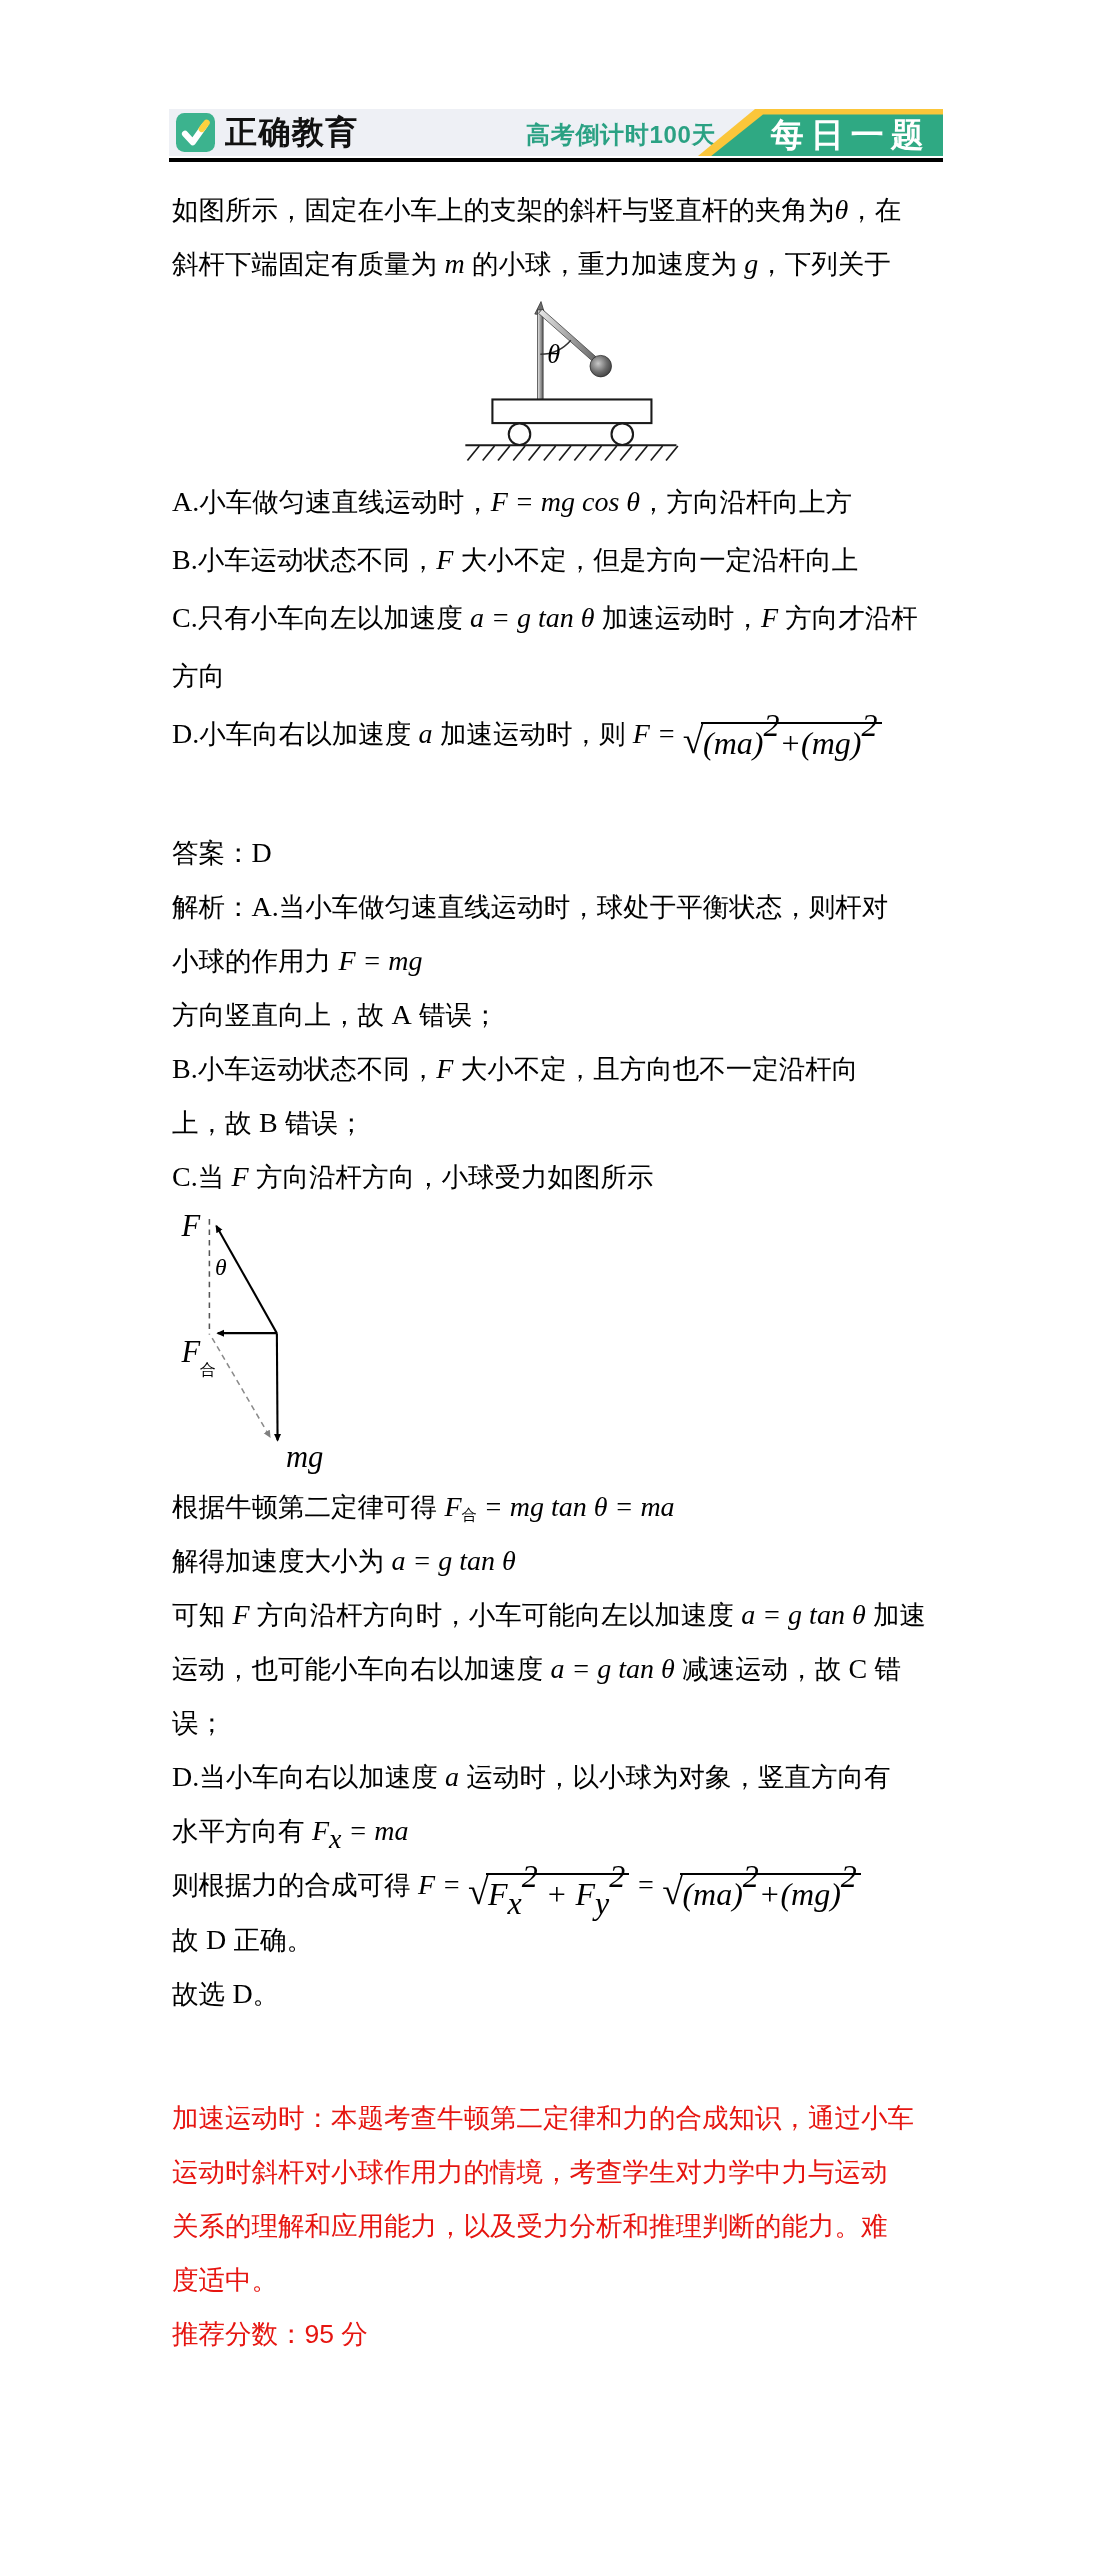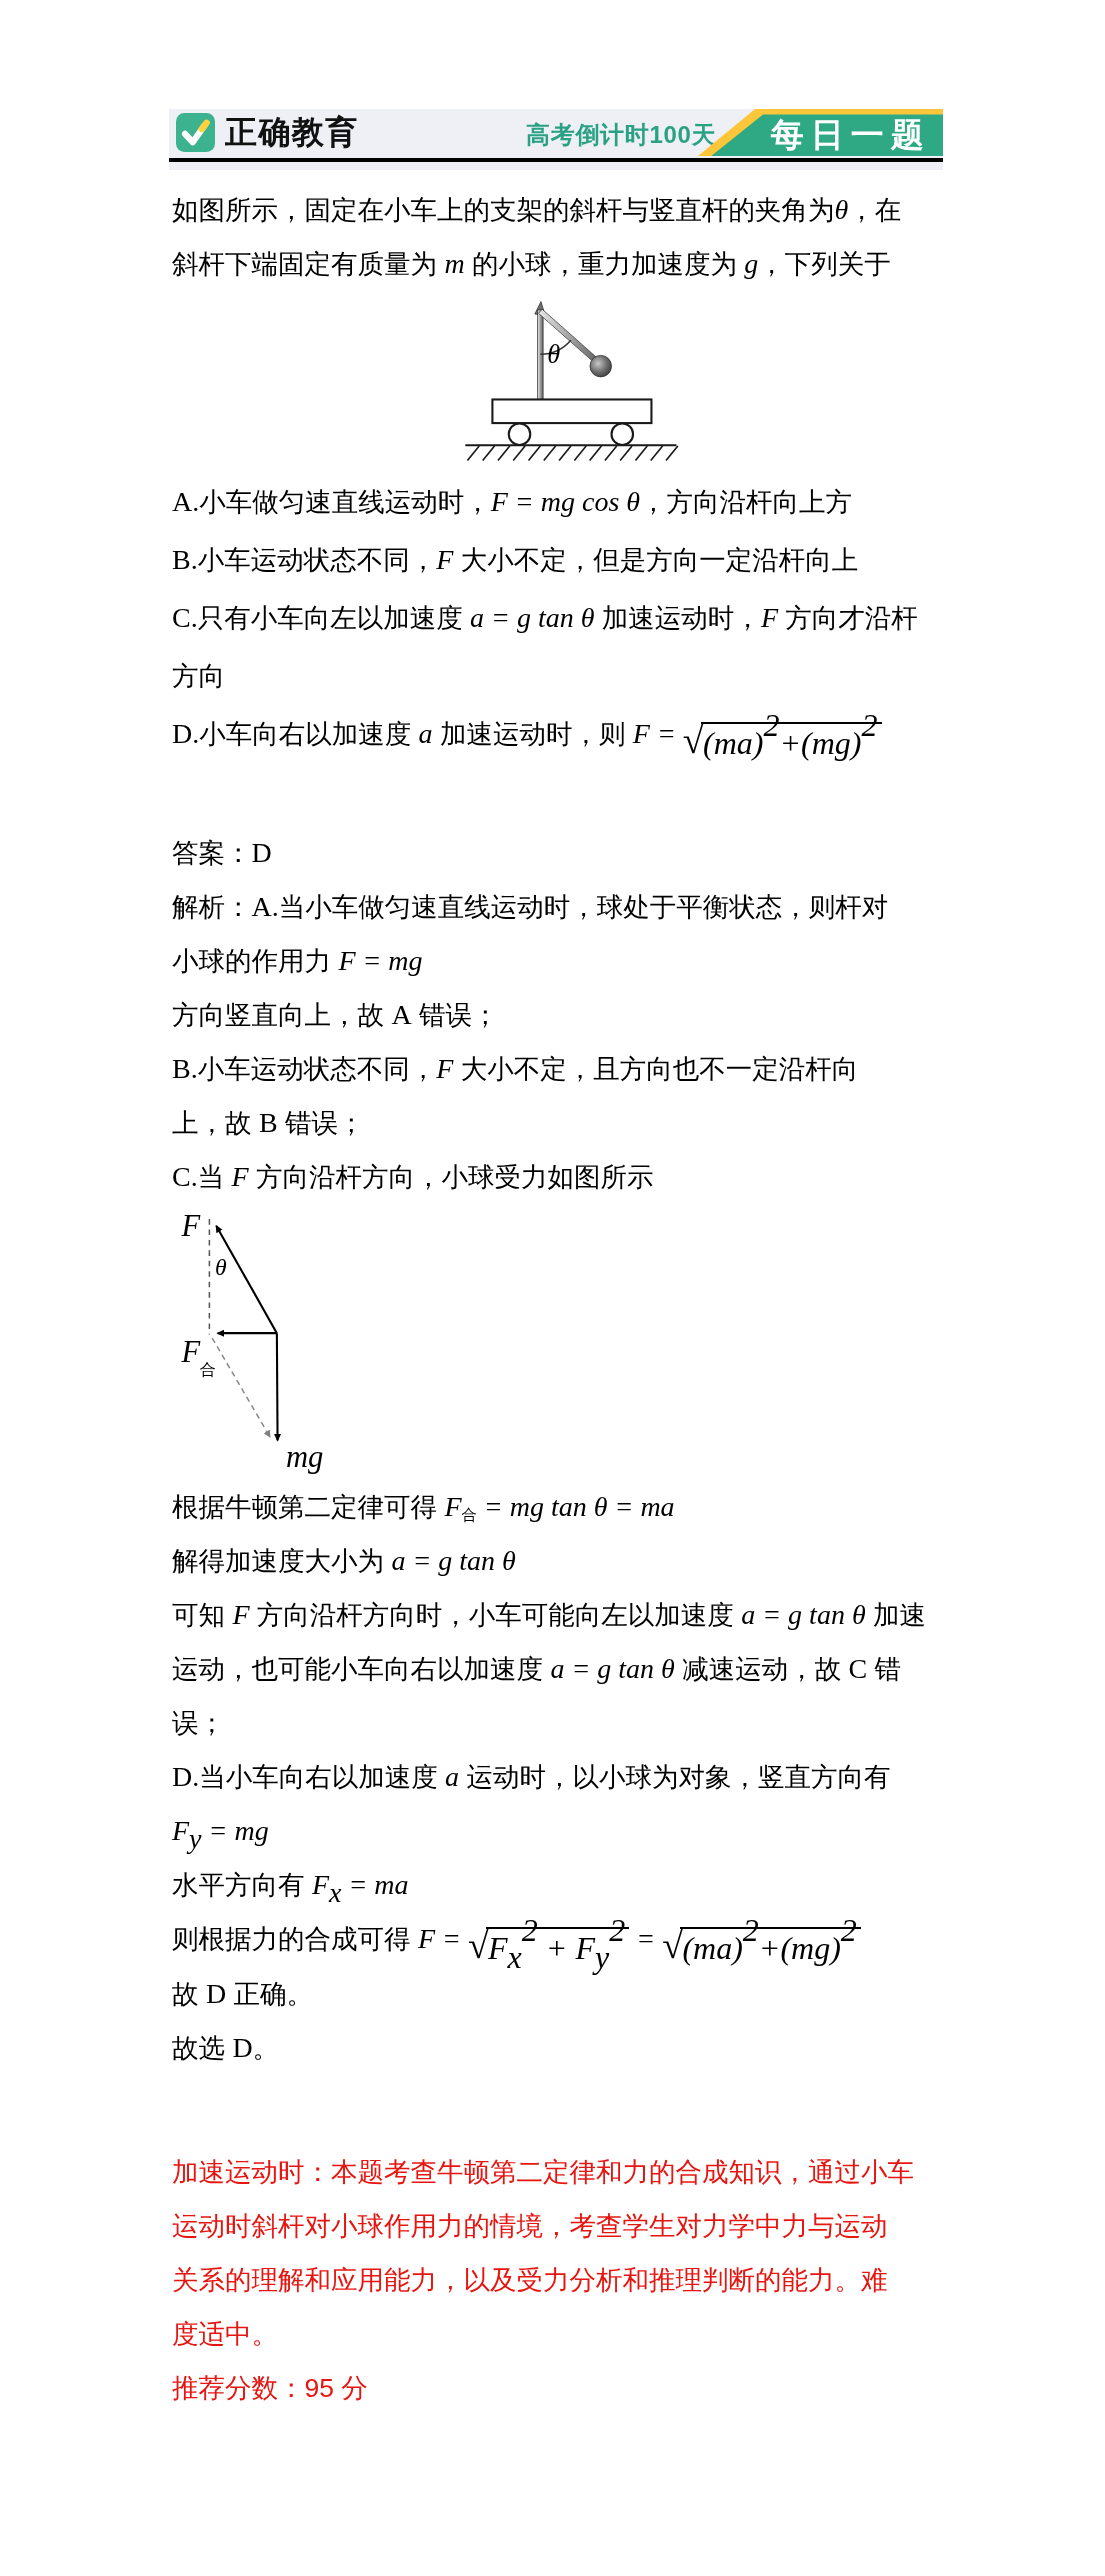--- a/index.html
+++ b/index.html
@@ -1,20 +1,20 @@
 <!DOCTYPE html>
 <html style="font-size:11px"><head>
 <meta charset="utf-8">
 <style>
   html,body{margin:0;padding:0;background:#fff;}
   .page{position:relative;width:1105px;height:2576px;background:#ffffff;overflow:hidden;
         font-family:"Liberation Sans",sans-serif;color:#000;}
 
   
-  .hdr{position:absolute;left:169px;top:109px;width:774px;height:61px;background:#eef0f5;}
+  .hdr{position:absolute;left:169px;top:109px;width:774px;height:47px;background:#eef0f5;}
   .logo{position:absolute;left:7px;top:4.2px;width:39px;height:39px;border-radius:8.4px;
         background:#3cb38e;display:flex;align-items:center;justify-content:center;}
   .brand{position:absolute;left:56px;top:0;height:47px;line-height:47px;
          font-size:32px;font-weight:bold;color:#111;letter-spacing:1.4px;}
   .countdown{position:absolute;left:357px;top:0;height:47px;line-height:52px;
              font-size:24px;font-weight:bold;color:#2aa183;letter-spacing:0.7px;}
   .badge{position:absolute;right:0;top:0;width:245px;height:47px;}
   .badge .yellow{position:absolute;inset:0;background:#fbc63a;
         clip-path:polygon(0px 100%, 57px 0px, 100% 0px, 100% 100%);}
   .badge .green{position:absolute;inset:0;background:#2fa983;
@@ -167,21 +167,20 @@
       </svg>
     </div>
 
     <div class="para">
         <div class="line"><span class="cn">根据牛顿第二定律可得 </span><span class="m">F</span><sub class="cn">合</sub><span class="m"> = mg tan θ = ma</span></div>
         <div class="line"><span class="cn">解得加速度大小为 </span><span class="m">a = g tan θ</span></div>
         <div class="line"><span class="cn">可知 </span><span class="m">F</span><span class="cn"> 方向沿杆方向时，小车可能向左以加速度 </span><span class="m">a = g tan θ</span><span class="cn"> 加速</span></div>
         <div class="line"><span class="cn">运动，也可能小车向右以加速度 </span><span class="m">a = g tan θ</span><span class="cn"> 减速运动，故 </span><span class="rm">C</span><span class="cn"> 错</span></div>
         <div class="line"><span class="cn">误；</span></div>
         <div class="line"><span class="rm">D.</span><span class="cn">当小车向右以加速度 </span><span class="m">a</span><span class="cn"> 运动时，以小球为对象，竖直方向有</span></div>
-        <div class="line"><span class="m">F</span><sub class="m">y</sub><span class="m"> = mg</span></div>
         <div class="line"><span class="cn">水平方向有 </span><span class="m">F</span><sub class="m">x</sub><span class="m"> = ma</span></div>
         <div class="line"><span class="cn">则根据力的合成可得 </span><span class="m">F = </span><span class="sqrt">
             <span class="rsign">√</span>
             <span class="rbody"><span class="m">F</span><sub class="m">x</sub><sup class="m">2</sup><span class="m"> + </span><span class="m">F</span><sub class="m">y</sub><sup class="m">2</sup></span>
           </span><span class="m"> = </span><span class="sqrt">
             <span class="rsign">√</span>
             <span class="rbody"><span class="m">(ma)</span><sup class="m">2</sup><span class="m">+(mg)</span><sup class="m">2</sup></span>
           </span></div>
         <div class="line"><span class="cn">故 </span><span class="rm">D</span><span class="cn"> 正确。</span></div>
         <div class="line"><span class="cn">故选 </span><span class="rm">D</span><span class="cn">。</span></div>

